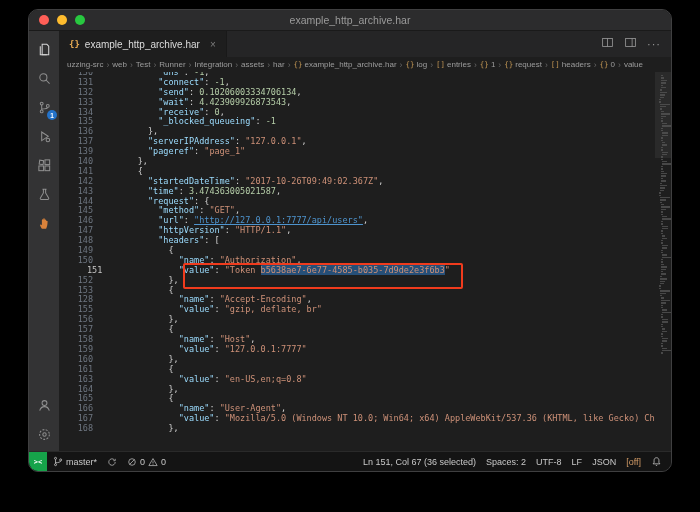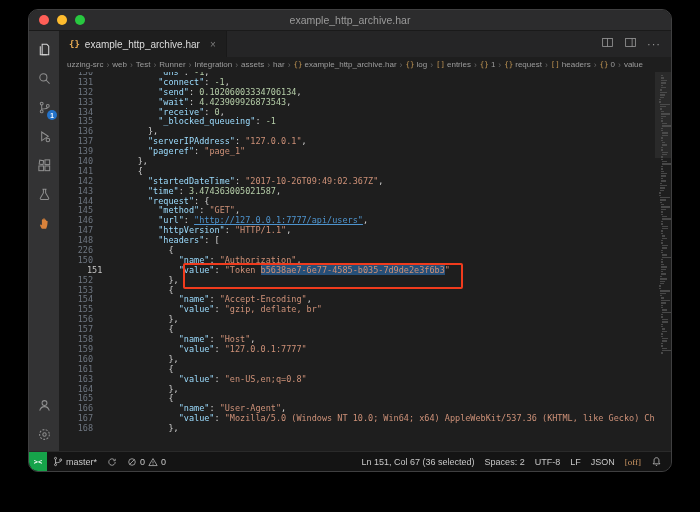--- a/index.html
+++ b/index.html
@@ -59,21 +59,21 @@
   .mslider { position:absolute; left:0; top:0; width:100%; height:86px; background:rgba(255,255,255,.055); }
   .ms { height:1.4px; margin-bottom:1px; background:#5a5a5a; opacity:.7; }
   
   .statusbar { height:20px; background:#141414; border-top:1px solid #2a2a2a; display:flex; align-items:center;
                font-size:9px; color:#c8c8c8; flex:none; }
   .statusbar svg { stroke:#c8c8c8; fill:none; stroke-width:1; }
   .schip { width:18px; height:100%; background:var(--remote_chip,#16a34a); color:#fff;
            display:flex; align-items:center; justify-content:center; font:bold 7px "DejaVu Sans Mono",monospace; flex:none; }
   .sitem { display:flex; align-items:center; gap:3px; padding:0 5px; height:100%; }
   .sright { margin-left:auto; display:flex; align-items:center; padding-right:4px; }
-  .smode { color:var(--mode,#d19a66);font-family:Liberation Serif, serif; }
+  .smode { color:var(--mode,#d19a66); }
 </style>
 </head>
 <body>
 
 <div class="window">
 
   <div class="titlebar">
     <div class="lights">
       <span class="tl r"></span>
       <span class="tl y"></span>
@@ -274,26 +274,26 @@
             <div class="line"><span class="ln">139</span><span class="ct">        <span class="tk">"pageref"</span>: <span class="ts">"page_1"</span></span></div>
             <div class="line"><span class="ln">140</span><span class="ct">      },</span></div>
             <div class="line"><span class="ln">141</span><span class="ct">      {</span></div>
             <div class="line"><span class="ln">142</span><span class="ct">        <span class="tk">"startedDateTime"</span>: <span class="ts">"2017-10-26T09:49:02.367Z"</span>,</span></div>
             <div class="line"><span class="ln">143</span><span class="ct">        <span class="tk">"time"</span>: <span class="tn">3.474363005021587</span>,</span></div>
             <div class="line"><span class="ln">144</span><span class="ct">        <span class="tk">"request"</span>: {</span></div>
             <div class="line"><span class="ln">145</span><span class="ct">          <span class="tk">"method"</span>: <span class="ts">"GET"</span>,</span></div>
             <div class="line"><span class="ln">146</span><span class="ct">          <span class="tk">"url"</span>: <span class="tu">"http://127.0.0.1:7777/api/users"</span>,</span></div>
             <div class="line"><span class="ln">147</span><span class="ct">          <span class="tk">"httpVersion"</span>: <span class="ts">"HTTP/1.1"</span>,</span></div>
             <div class="line"><span class="ln">148</span><span class="ct">          <span class="tk">"headers"</span>: [</span></div>
-            <div class="line"><span class="ln">226</span><span class="ct">            {</span></div>
+            <div class="line"><span class="ln">149</span><span class="ct">            {</span></div>
             <div class="line"><span class="ln">150</span><span class="ct">              <span class="tk">"name"</span>: <span class="ts">"Authorization"</span>,</span></div>
             <div class="line"><span class="ln active">151</span><span class="ct">              <span class="tk">"value"</span>: <span class="ts">"Token <span class="sel">b5638ae7-6e77-4585-b035-7d9de2e3f6b3</span>"</span></span></div>
             <div class="line"><span class="ln">152</span><span class="ct">            },</span></div>
             <div class="line"><span class="ln">153</span><span class="ct">            {</span></div>
-            <div class="line"><span class="ln">154</span><span class="ct">              <span class="tk">"name"</span>: <span class="ts">"Accept-Encoding"</span>,</span></div>
+            <div class="line"><span class="ln">128</span><span class="ct">              <span class="tk">"name"</span>: <span class="ts">"Accept-Encoding"</span>,</span></div>
             <div class="line"><span class="ln">155</span><span class="ct">              <span class="tk">"value"</span>: <span class="ts">"gzip, deflate, br"</span></span></div>
             <div class="line"><span class="ln">156</span><span class="ct">            },</span></div>
             <div class="line"><span class="ln">157</span><span class="ct">            {</span></div>
             <div class="line"><span class="ln">158</span><span class="ct">              <span class="tk">"name"</span>: <span class="ts">"Host"</span>,</span></div>
             <div class="line"><span class="ln">159</span><span class="ct">              <span class="tk">"value"</span>: <span class="ts">"127.0.0.1:7777"</span></span></div>
             <div class="line"><span class="ln">160</span><span class="ct">            },</span></div>
             <div class="line"><span class="ln">161</span><span class="ct">            {</span></div>
             <div class="line"><span class="ln">163</span><span class="ct">              <span class="tk">"value"</span>: <span class="ts">"en-US,en;q=0.8"</span></span></div>
             <div class="line"><span class="ln">164</span><span class="ct">            },</span></div>
             <div class="line"><span class="ln">165</span><span class="ct">            {</span></div>

